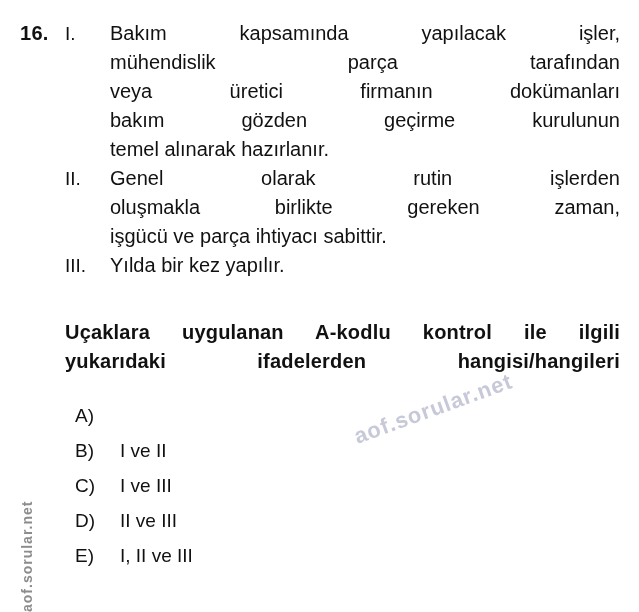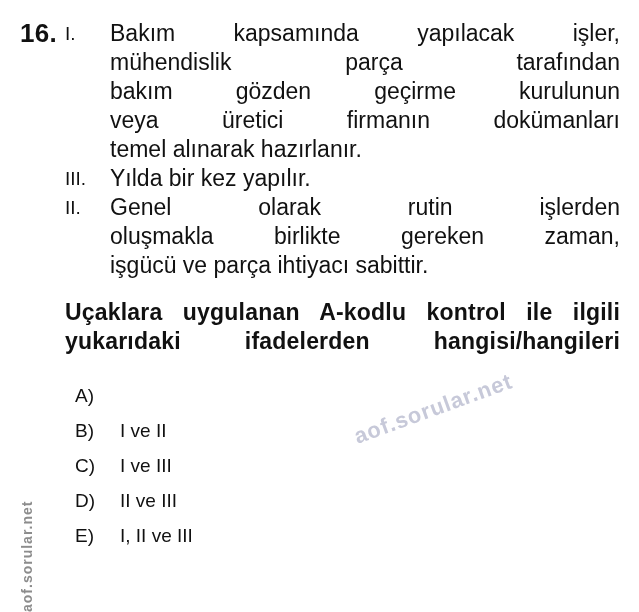--- a/index.html
+++ b/index.html
@@ -15,41 +15,41 @@
     background: #ffffff;
     overflow: hidden;
   }
   .content {
     position: absolute;
     left: 20px; top: 19px; right: 19px;
   }
   .q-row { display: flex; }
   .q-num {
     width: 45px;
-    font-size: 26px; line-height: 29px;
+    font-size: 20px; line-height: 29px;
     font-weight: bold;
     letter-spacing: 0.3px;
   }
   .statements { flex: 1; }
   .statement { display: flex; }
   .numeral {
     width: 45px;
     font-size: 19px; line-height: 29px;
   }
   .stmt-lines { flex: 1; }
   .jline {
-    font-size: 23px; line-height: 29px;
+    font-size: 20px; line-height: 29px;
     text-align: justify;
     text-align-last: justify;
     white-space: normal;
   }
   .jline.last { text-align: center; text-align-last: left; }
   .question-text {
     margin-left: 45px;
-    margin-top: 18px;
+    margin-top: 38px;
     font-weight: bold;
   }
   .question-text .jline { font-weight: bold; letter-spacing: 0.2px; }
   .options {
     margin-left: 55px;
     margin-top: 25px;
     list-style: none;
   }
   .option {
     display: flex;
@@ -93,39 +93,39 @@
     <div class="q-row">
       <div class="q-num">16.</div>
 
       <div class="statements">
 
         <div class="statement">
           <div class="numeral">I.</div>
           <div class="stmt-lines">
             <div class="jline">Bakım kapsamında yapılacak işler,</div>
             <div class="jline">mühendislik parça tarafından</div>
+            <div class="jline">veya üretici firmanın dokümanları</div>
             <div class="jline">bakım gözden geçirme kurulunun</div>
-            <div class="jline">veya üretici firmanın dokümanları</div>
             <div class="jline last">temel alınarak hazırlanır.</div>
-          </div>
-        </div>
-
-        <div class="statement">
-          <div class="numeral">III.</div>
-          <div class="stmt-lines">
-            <div class="jline last">Yılda bir kez yapılır.</div>
           </div>
         </div>
 
         <div class="statement">
           <div class="numeral">II.</div>
           <div class="stmt-lines">
             <div class="jline">Genel olarak rutin işlerden</div>
             <div class="jline">oluşmakla birlikte gereken zaman,</div>
             <div class="jline last">işgücü ve parça ihtiyacı sabittir.</div>
+          </div>
+        </div>
+
+        <div class="statement">
+          <div class="numeral">III.</div>
+          <div class="stmt-lines">
+            <div class="jline last">Yılda bir kez yapılır.</div>
           </div>
         </div>
 
       </div>
     </div>
 
     <div class="question-text">
       <div class="jline">Uçaklara uygulanan A-kodlu kontrol ile ilgili</div>
       <div class="jline">yukarıdaki ifadelerden hangisi/hangileri</div>
     </div>

